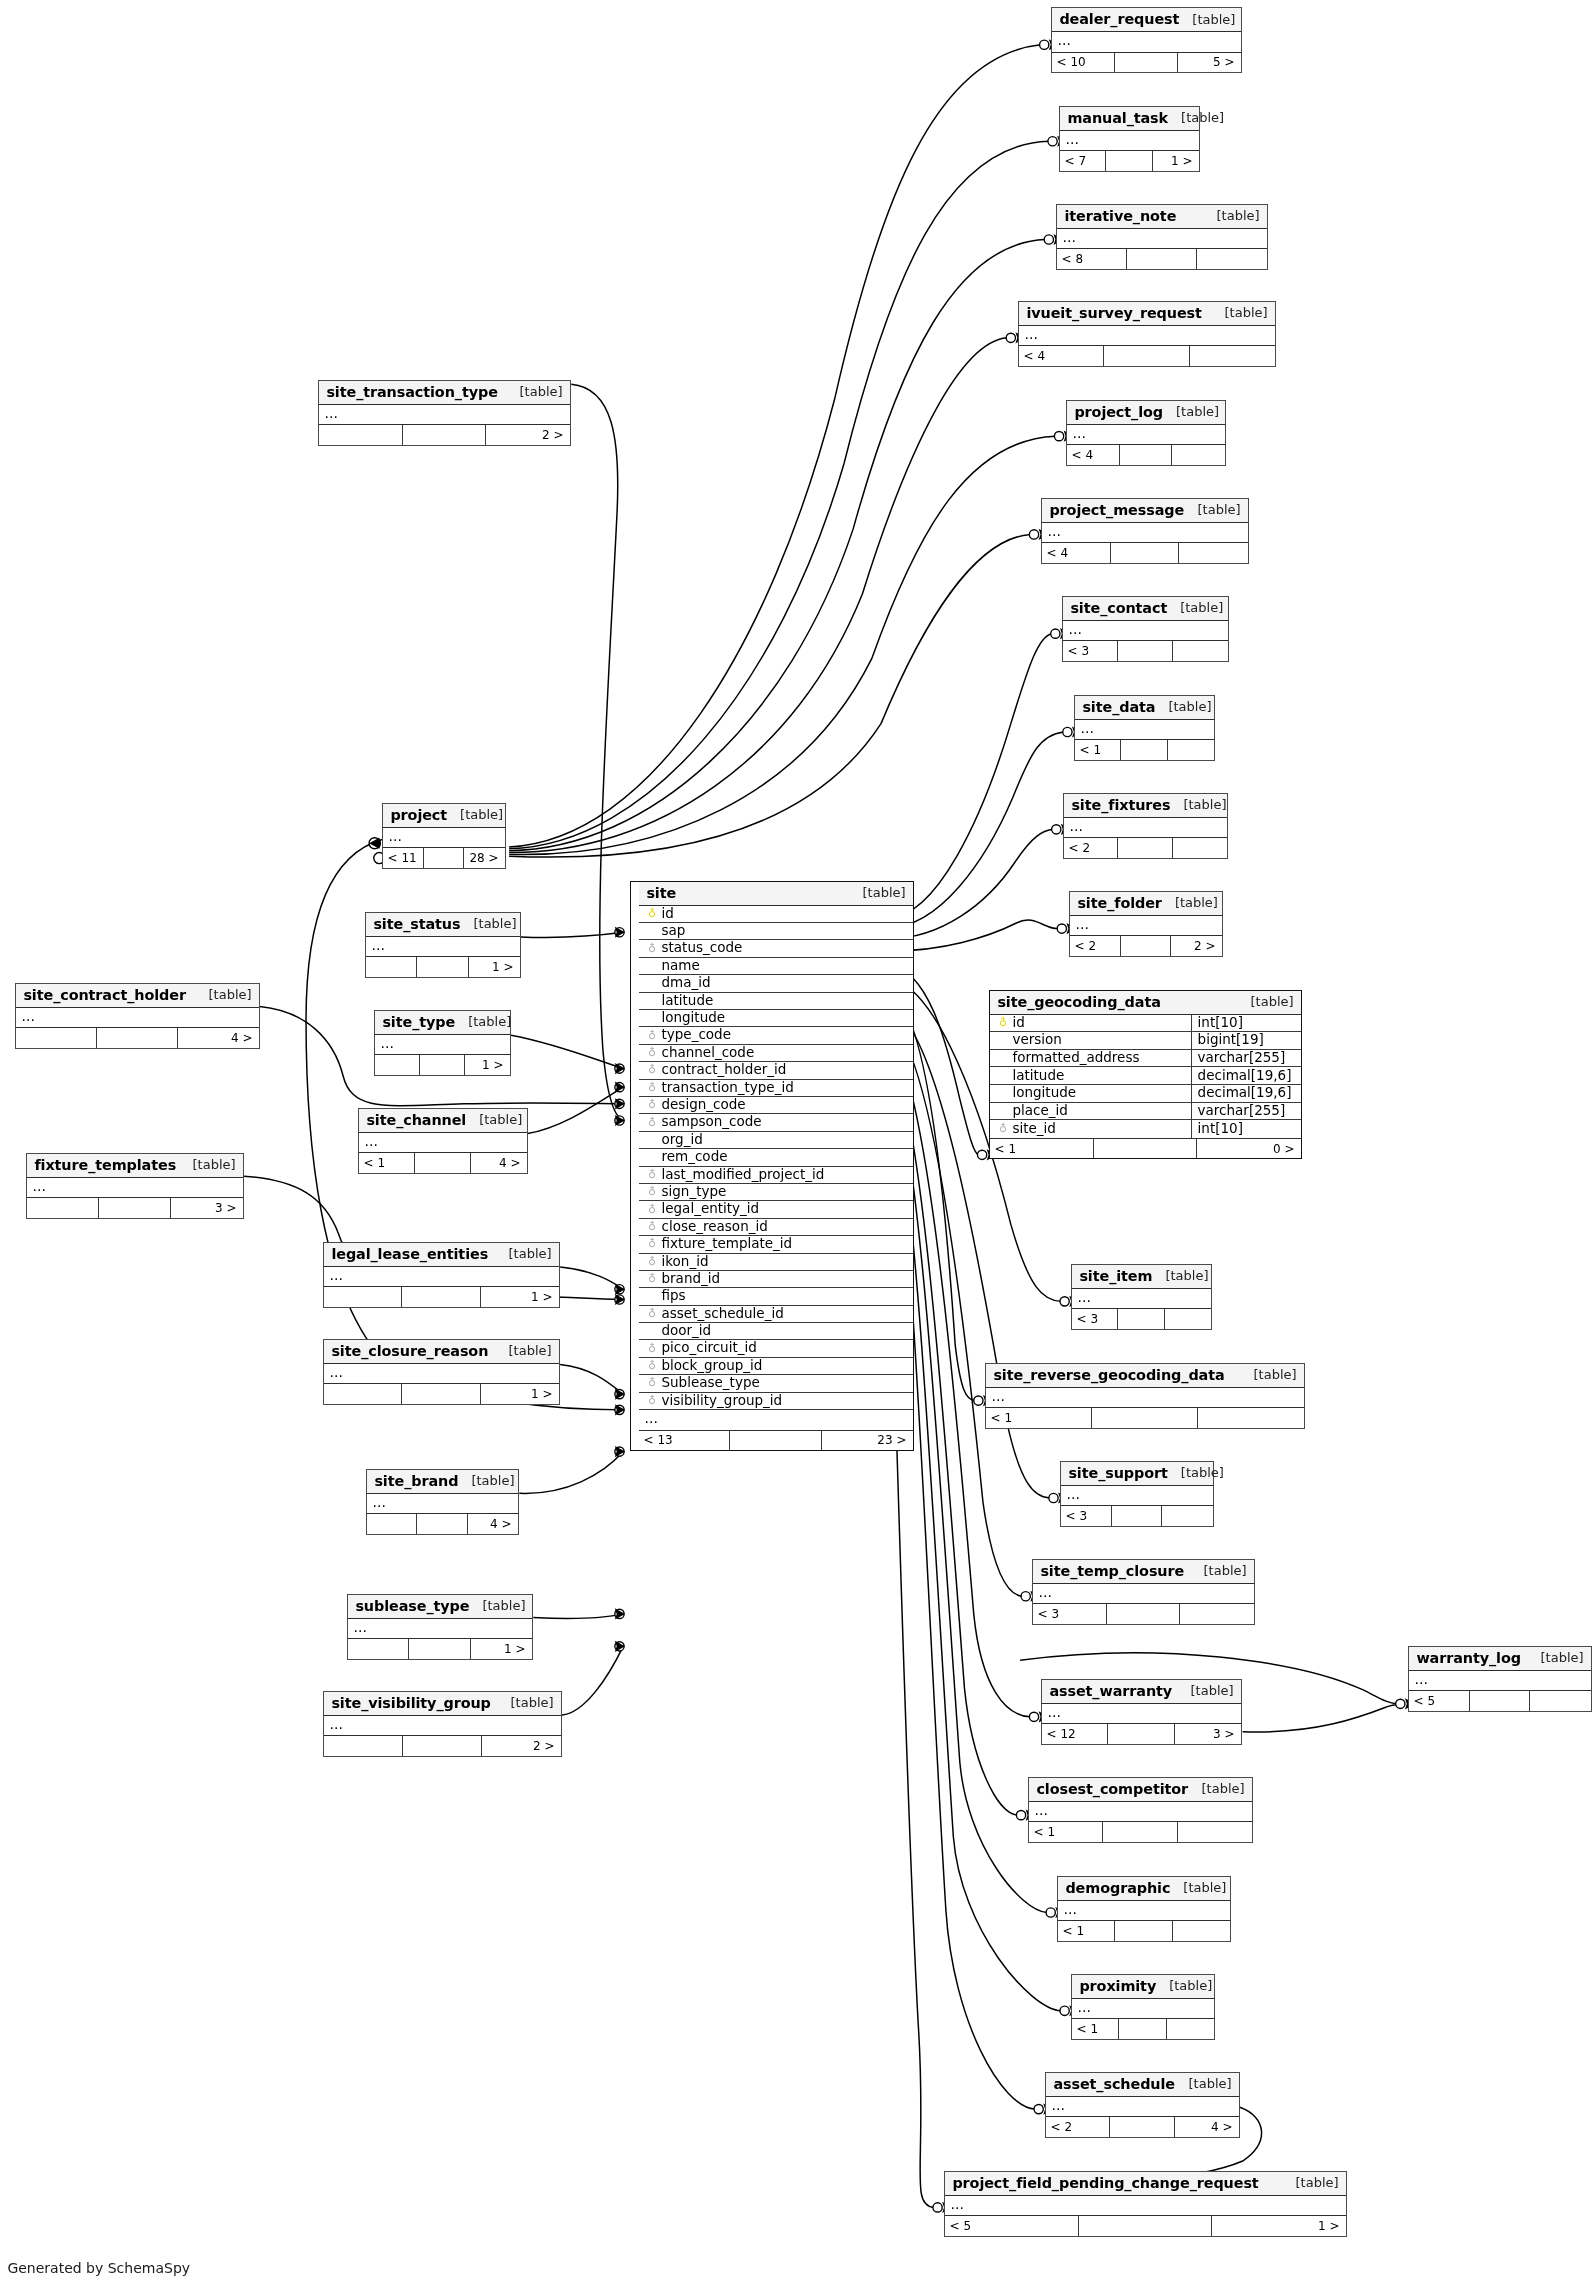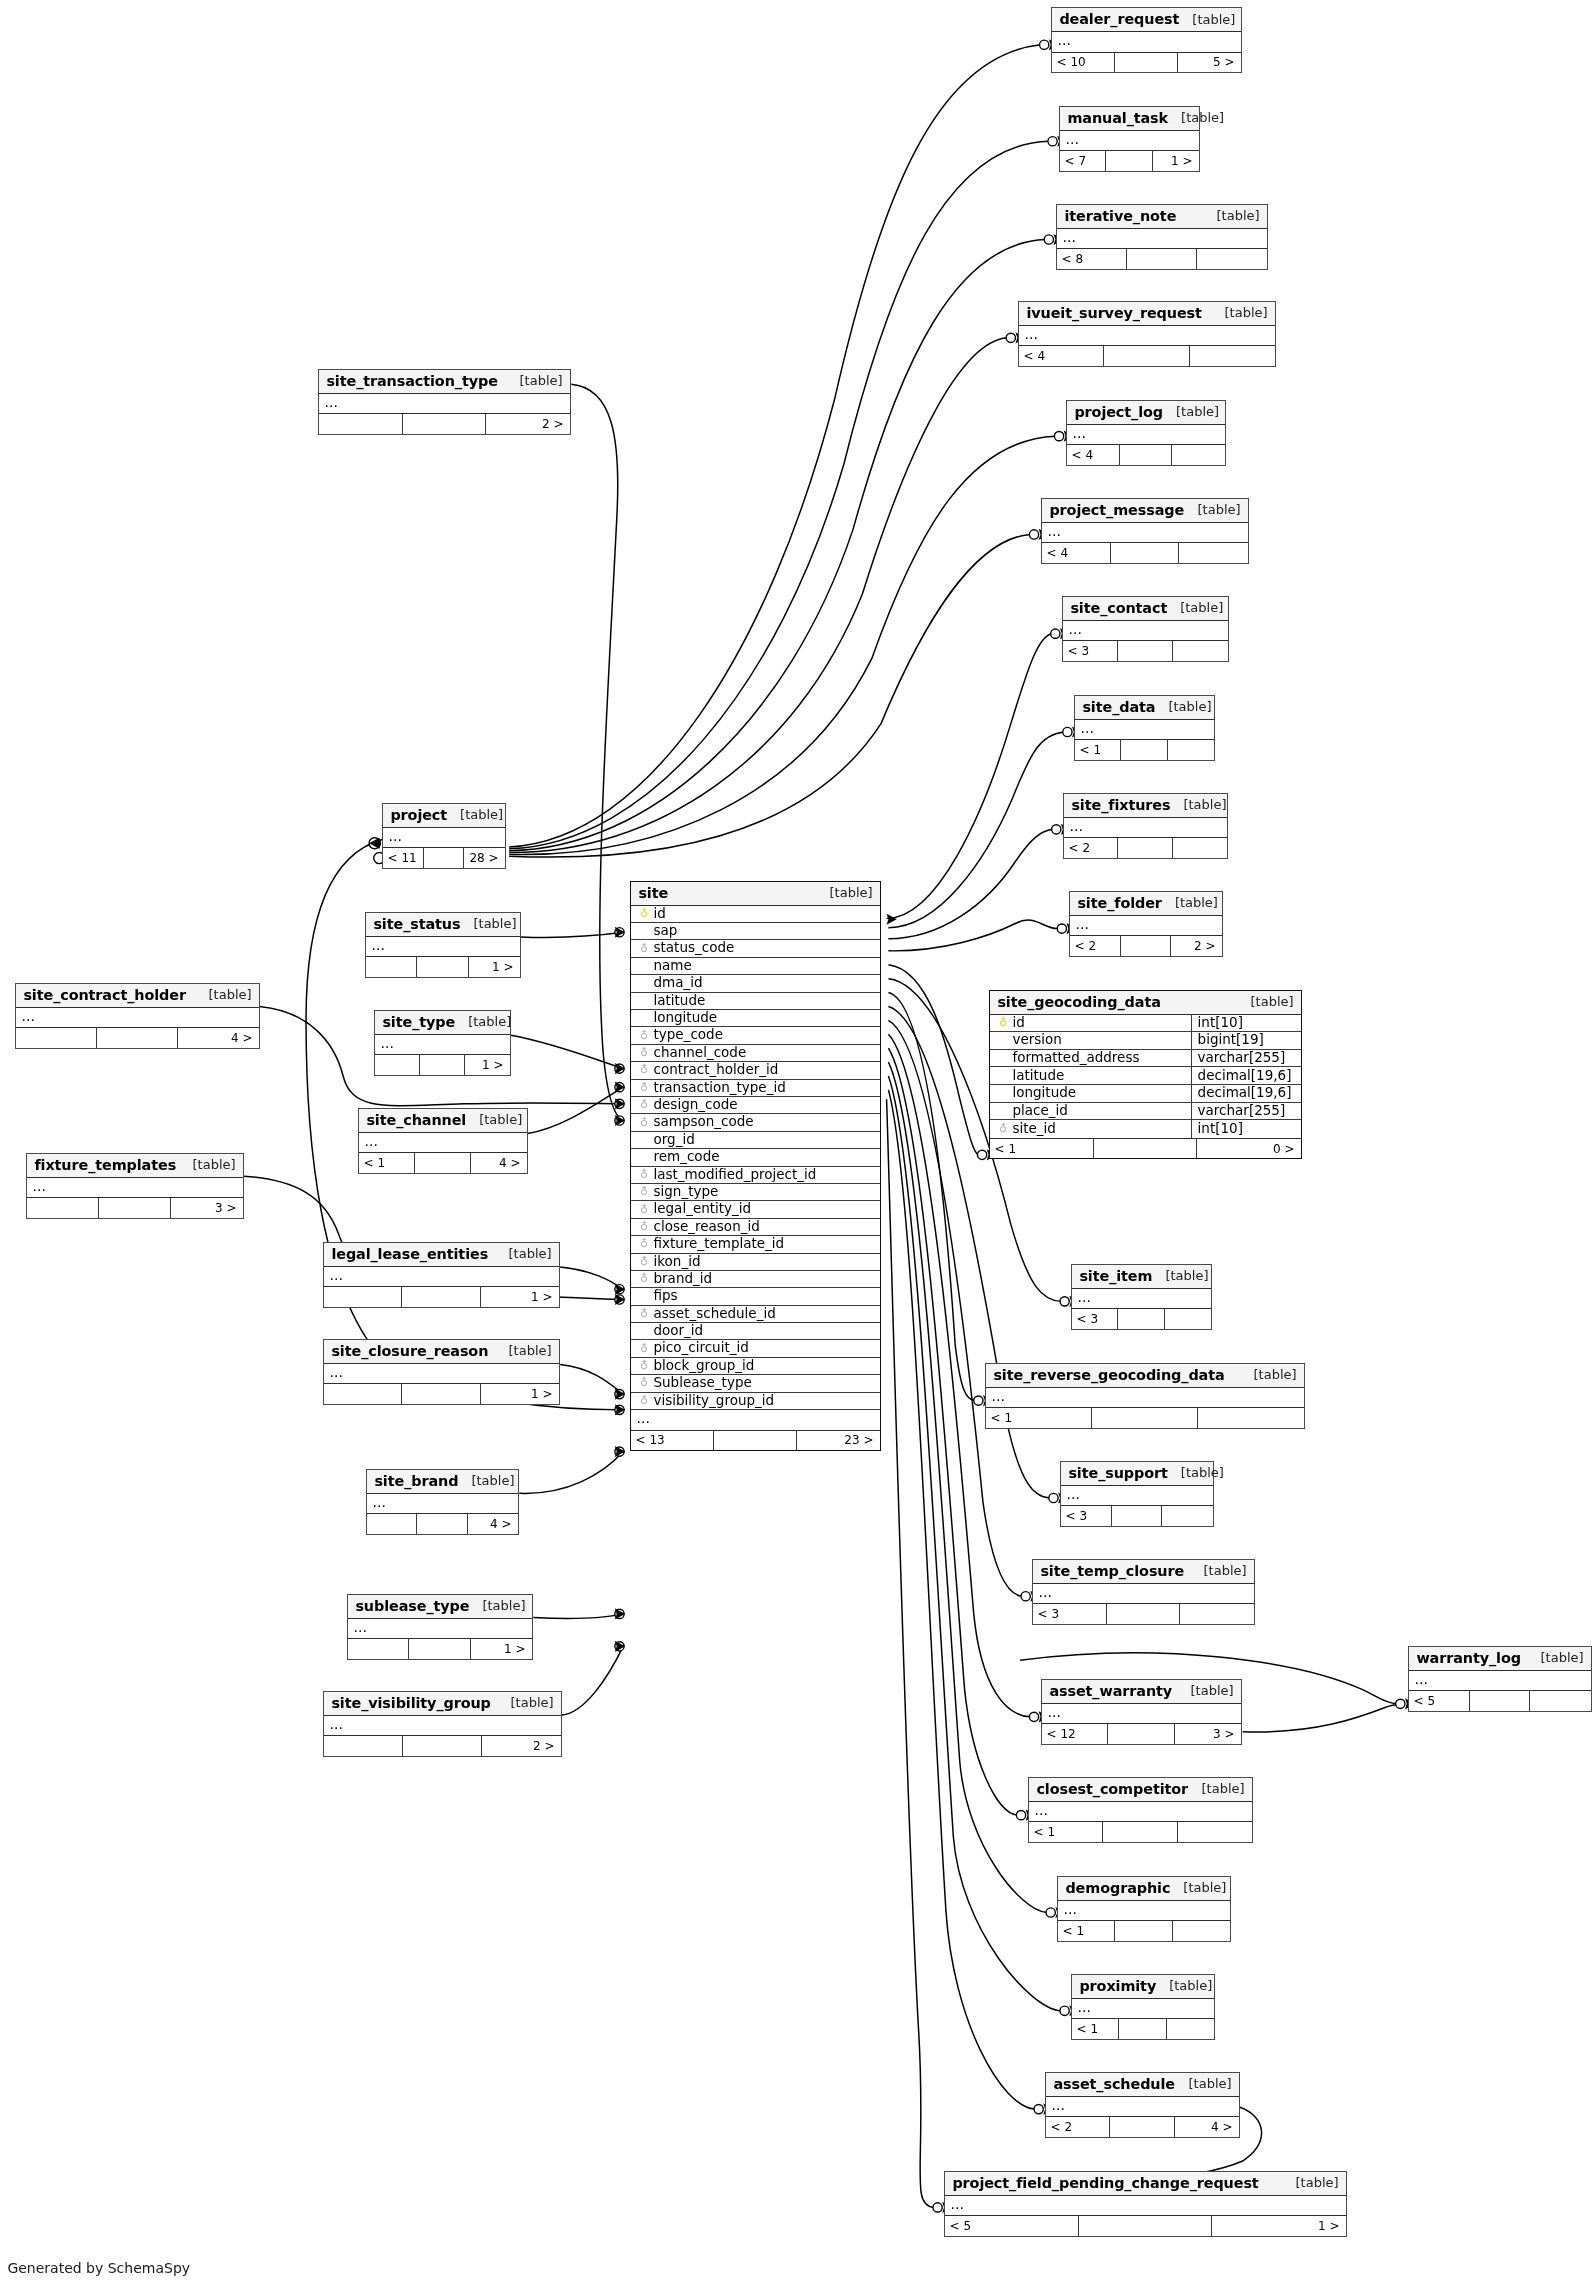--- a/index.html
+++ b/index.html
@@ -608,21 +608,21 @@
         </div>
         <div class="tbl-rows">
           <div class="tbl-row ellipsis-row">...</div>
         </div>
         <div class="tbl-foot">
           <div class="foot-cell">&lt; 5</div>
           <div class="foot-cell"></div>
           <div class="foot-cell">1 &gt;</div>
         </div>
       </div>
-      <div class="table-node" style="left: 318px; top: 369px; width: 253px;">
+      <div class="table-node" style="left: 318px; top: 380px; width: 253px;">
         <div class="tbl-head">
           <span class="tbl-name">site_transaction_type</span>
           <span class="tbl-tag">[table]</span>
         </div>
         <div class="tbl-rows">
           <div class="tbl-row ellipsis-row">...</div>
         </div>
         <div class="tbl-foot">
           <div class="foot-cell"></div>
           <div class="foot-cell"></div>
@@ -776,21 +776,21 @@
         </div>
         <div class="tbl-rows">
           <div class="tbl-row ellipsis-row">...</div>
         </div>
         <div class="tbl-foot">
           <div class="foot-cell"></div>
           <div class="foot-cell"></div>
           <div class="foot-cell">2 &gt;</div>
         </div>
       </div>
-      <div class="table-node focus" style="left: 630px; top: 881px; width: 251px;">
+      <div class="table-node focus" style="left: 630px; top: 881px; width: 284px; padding-left: 8px;">
         <div class="tbl-head">
           <span class="tbl-name">site</span>
           <span class="tbl-tag">[table]</span>
         </div>
         <div class="tbl-rows">
           <div class="tbl-row">
             <span class="keycell key-pk">♁</span>
             <span class="colname">id</span>
           </div>
           <div class="tbl-row">

